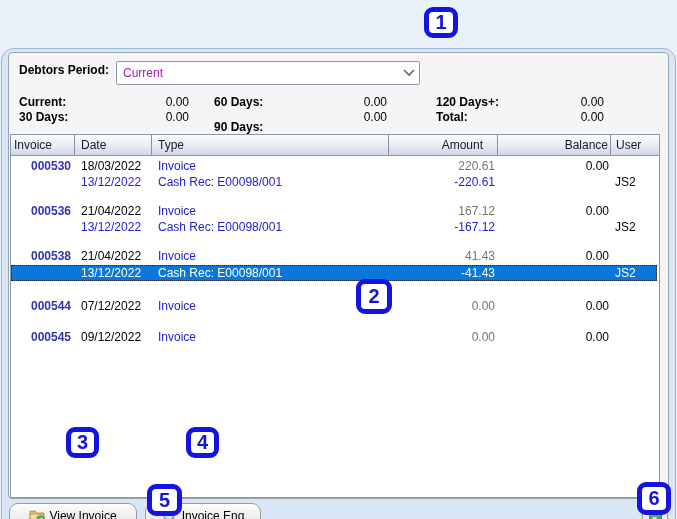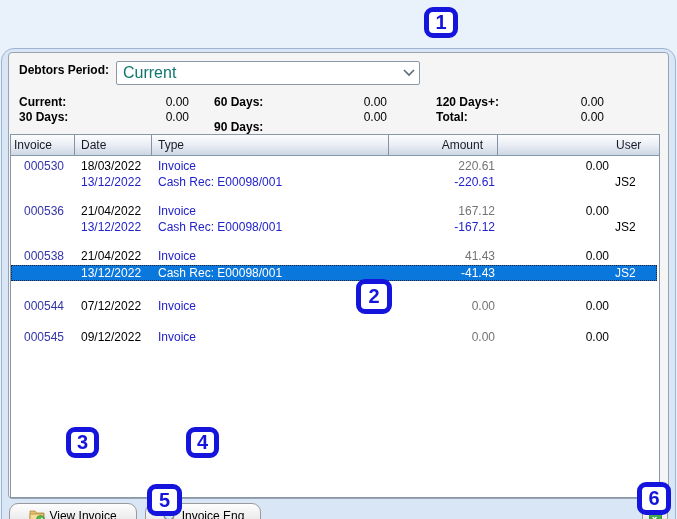--- a/index.html
+++ b/index.html
@@ -18,41 +18,41 @@
   }
   .lbl{position:absolute;font-size:12px;font-weight:bold;color:#000;white-space:nowrap;}
   .val{position:absolute;font-size:12px;color:#000;text-align:right;white-space:nowrap;}
 
   
   .combo{
     position:absolute;left:107px;top:8px;width:302px;height:22px;
     background:#fff;border:1px solid #8a99a8;border-radius:2px;
     display:flex;align-items:center;
   }
-  .combo-text{font-size:16px;color:#0f766e;padding-left:6px;flex:1;}
+  .combo-text{font-size:12px;color:#a21caf;padding-left:6px;flex:1;}
   .combo-chevron{width:20px;text-align:center;color:#5a6a7a;font-size:12px;}
 
   
   .grid{
     position:absolute;left:1px;top:81px;width:648px;height:362px;
     background:#fff;border:1px solid #8898a8;overflow:hidden;
   }
   .ghead{
     position:absolute;left:0;top:0;right:0;height:20px;
     background:linear-gradient(#fdfdfe,#e7ecf3 55%,#cdd6e4);
     border-bottom:1px solid #8898a8;
   }
   .hcell{
     position:absolute;top:0;height:20px;line-height:20px;
     font-size:12px;color:#1a1a2a;overflow:hidden;white-space:nowrap;
     border-right:1px solid #8593a5;box-sizing:border-box;
   }
   .trow{position:absolute;left:0;width:646px;height:16px;font-size:12px;line-height:16px;}
   .trow span{position:absolute;top:0;height:16px;white-space:nowrap;overflow:hidden;}
-  .c-inv {left:13px;width:58px;color:#3333aa;}
+  .c-inv {left:20px;width:58px;color:#3333aa;font-weight:bold;}
   .c-date{left:70px;width:75px;color:#000;}
   .c-type{left:147px;width:228px;color:#2222cc;}
   .c-amt {left:378px;width:106px;text-align:right;color:#737373;}
   .c-bal {left:487px;width:111px;text-align:right;color:#000;}
   .c-user{left:604px;width:42px;color:#000;}
   .trow .c-type{color:#2222cc;}
   .row-cash .c-date,.row-cash .c-type,.row-cash .c-amt{color:#2222cc;}
   .row-cash .c-user{color:#000;}
   .selected{background:#0a77dd;outline:1px dotted #223;outline-offset:-1px;}
   .selected span, .selected .c-date, .selected .c-type, .selected .c-amt, .selected .c-user{color:#fff !important;}
@@ -108,20 +108,21 @@
 
     <div class="lbl" style="left:427px;top:57px;">Total:</div>
     <div class="val" style="left:500px;top:57px;width:95px;">0.00</div>
 
     <div class="grid">
       <div class="ghead">
         <div class="hcell" style="left:0;width:64px;padding-left:3px;">Invoice</div>
         <div class="hcell" style="left:64px;width:77px;padding-left:6px;">Date</div>
         <div class="hcell" style="left:141px;width:237px;padding-left:6px;">Type</div>
         <div class="hcell" style="left:378px;width:109px;text-align:right;padding-right:14px;">Amount</div>
+        <div class="hcell" style="left:487px;width:113px;text-align:right;padding-right:2px;">Balance</div>
         <div class="hcell" style="left:600px;width:47px;padding-left:5px;border-right:none;">User</div>
       </div>
 
       <div class="trow" style="top:23px;">
         <span class="c-inv">000530</span>
         <span class="c-date">18/03/2022</span>
         <span class="c-type">Invoice</span>
         <span class="c-amt">220.61</span>
         <span class="c-bal">0.00</span>
         <span class="c-user"></span>

